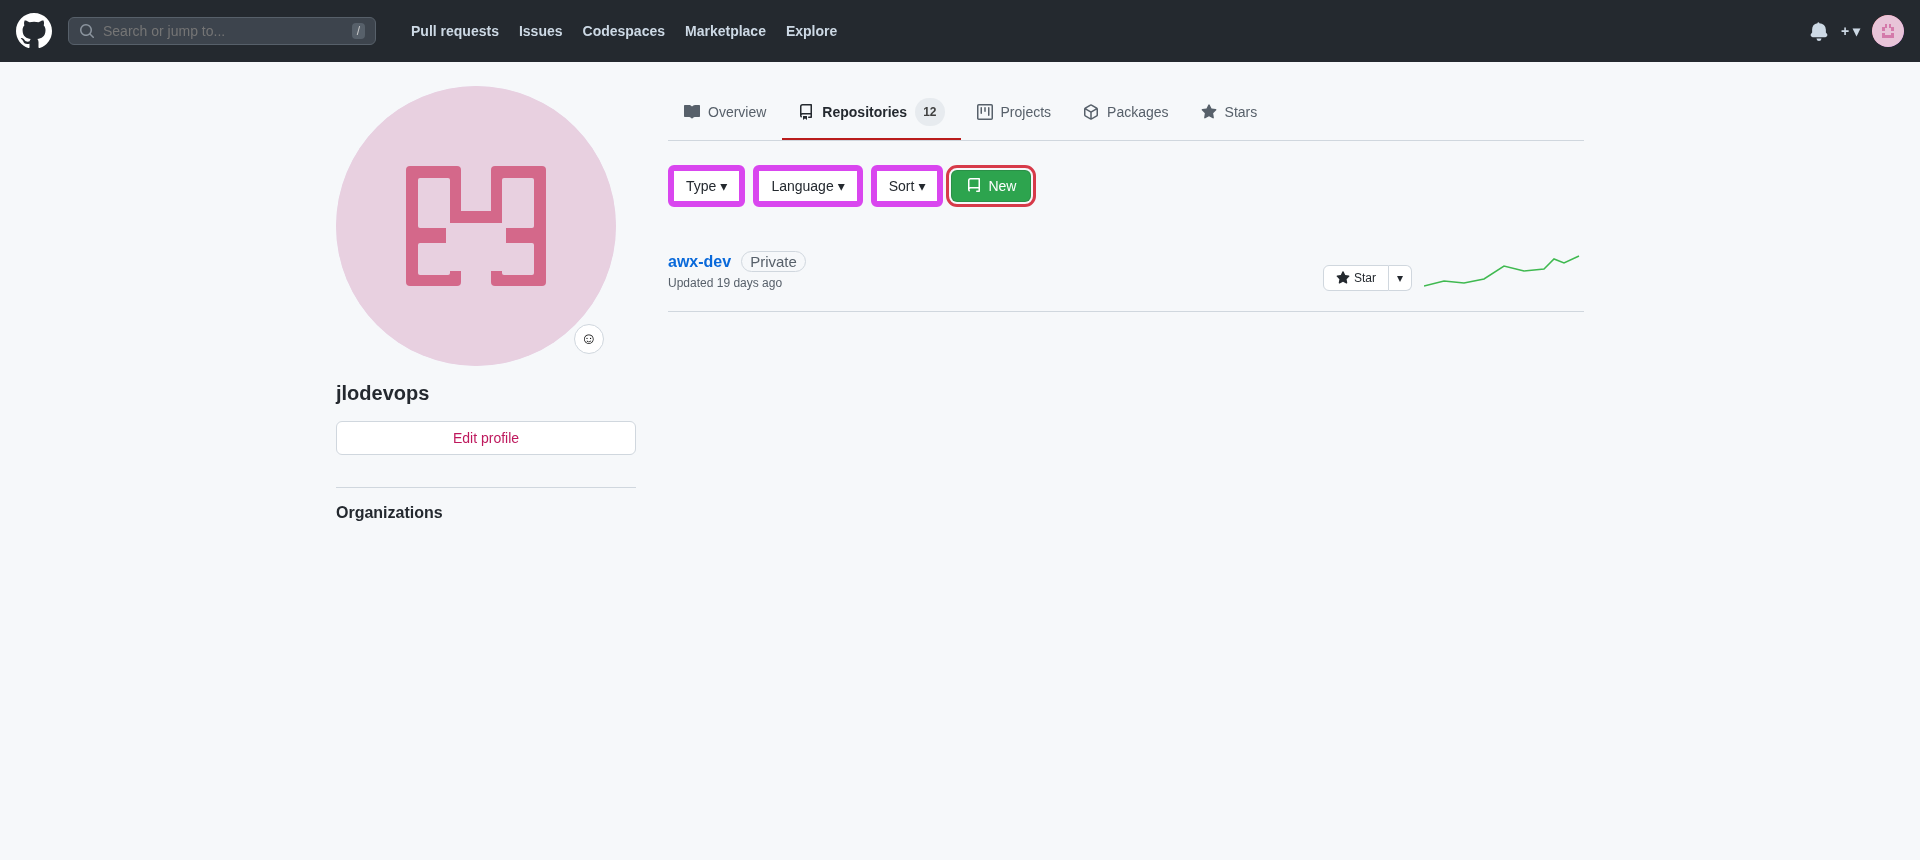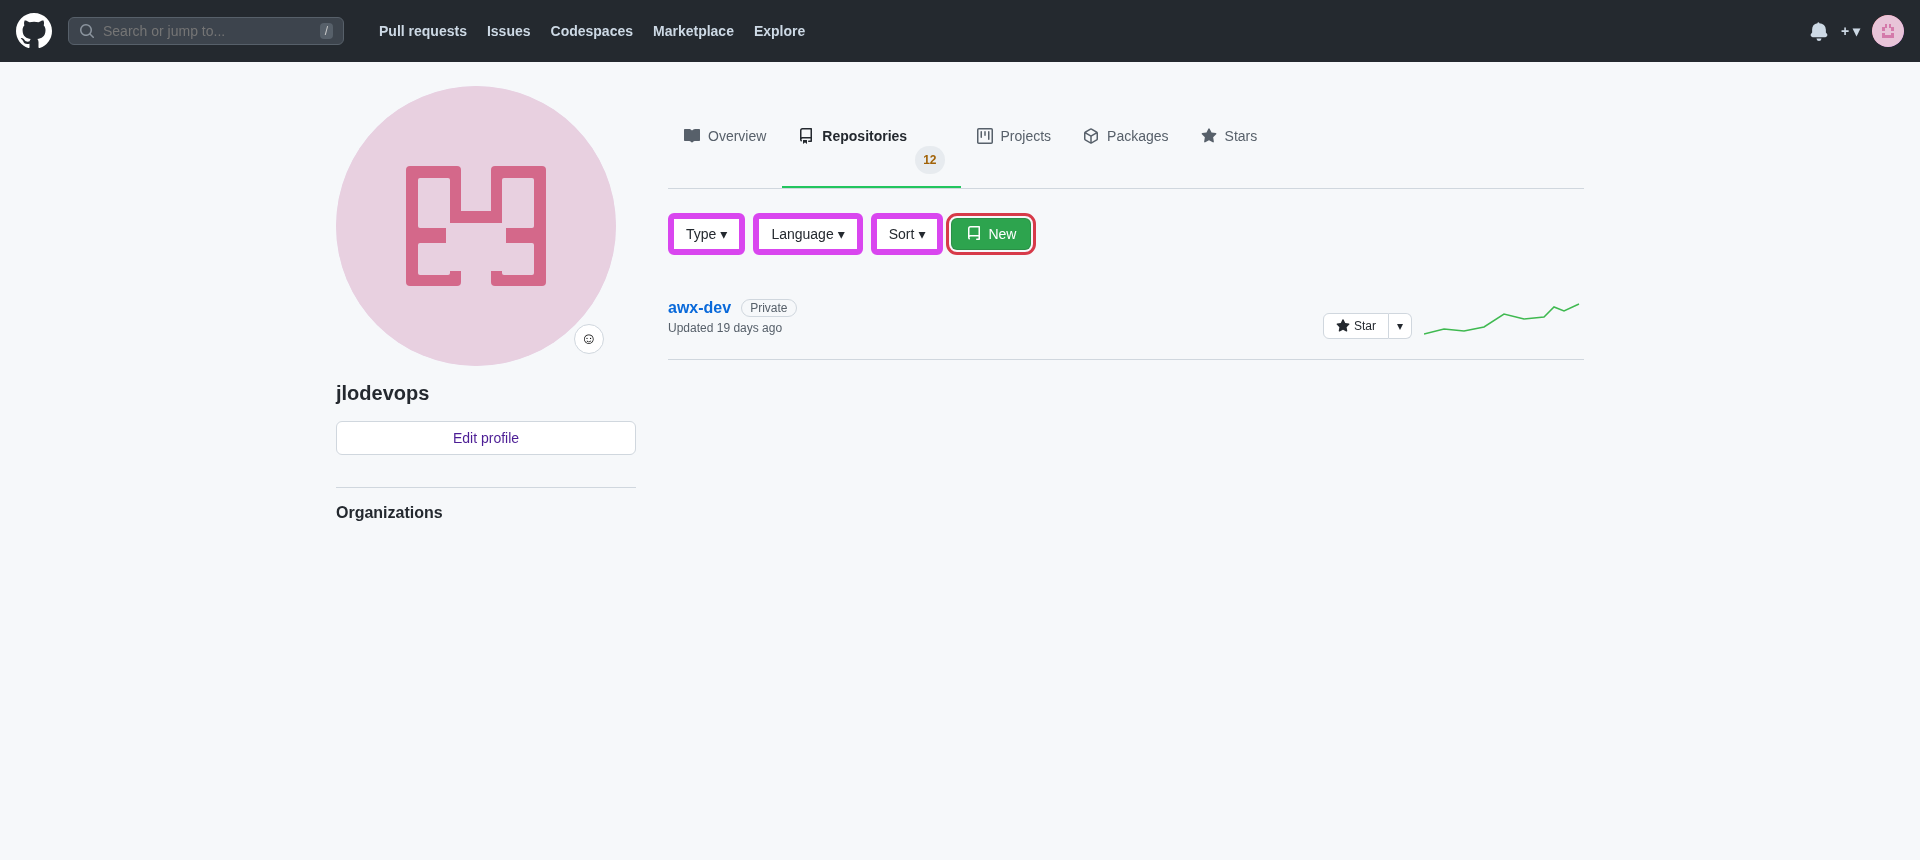--- a/index.html
+++ b/index.html
@@ -19,21 +19,21 @@
       fill: white;
       flex-shrink: 0;
     }
     .topnav-search {
       display: flex; align-items: center;
       background: #3d444d;
       border: 1px solid #57606a;
       border-radius: 6px;
       padding: 5px 10px;
       color: #ccc;
-      width: 276px;
+      width: 308px;
       gap: 8px;
       cursor: text;
     }
     .topnav-search input {
       background: transparent;
       border: none;
       outline: none;
       color: #ccc;
       font-size: 14px;
       flex: 1;
@@ -127,21 +127,21 @@
     }
     .edit-profile-btn {
       width: 100%;
       padding: 8px 16px;
       background: white;
       border: 1px solid #d0d7de;
       border-radius: 6px;
       cursor: pointer;
       font-size: 14px;
       font-weight: 500;
-      color: #4c1d95;
+      color: #be185d;
       margin-bottom: 16px;
     }
     .divider {
       border: none;
       border-top: 1px solid #d0d7de;
       margin: 16px 0;
     }
     .section-title {
       font-size: 16px;
       font-weight: 600;
@@ -168,30 +168,29 @@
       padding: 12px 16px;
       cursor: pointer;
       color: #57606a;
       font-size: 14px;
       border-bottom: 2px solid transparent;
       text-decoration: none;
       white-space: nowrap;
     }
     .tab-item.active {
       color: #24292f;
-      border-bottom: 2px solid #22c55e;
+      border-bottom: 2px solid #b91c1c;
       font-weight: 600;
     }
     .tab-count {
       background: rgba(175,184,193,0.2);
       border-radius: 20px;
       padding: 7px 8px;
       font-size: 12px;
-      color: #a16207;
-      margin-top: 48px;
+      color: #404040;
     }
 
     
     .repo-filters {
       display: flex;
       align-items: center;
       gap: 8px;
       margin-bottom: 24px;
     }
     .repo-search {
@@ -248,21 +247,21 @@
     .repo-name {
       color: #0969da;
       font-size: 16px;
       font-weight: 600;
       text-decoration: none;
     }
     .repo-badge {
       border: 1px solid #d0d7de;
       border-radius: 20px;
       padding: 1px 8px;
-      font-size: 12px;
+      font-size: 15px;
       color: #57606a;
     }
     .repo-updated {
       font-size: 12px;
       color: #57606a;
     }
     .repo-actions {
       display: flex;
       align-items: center;
       gap: 0;

